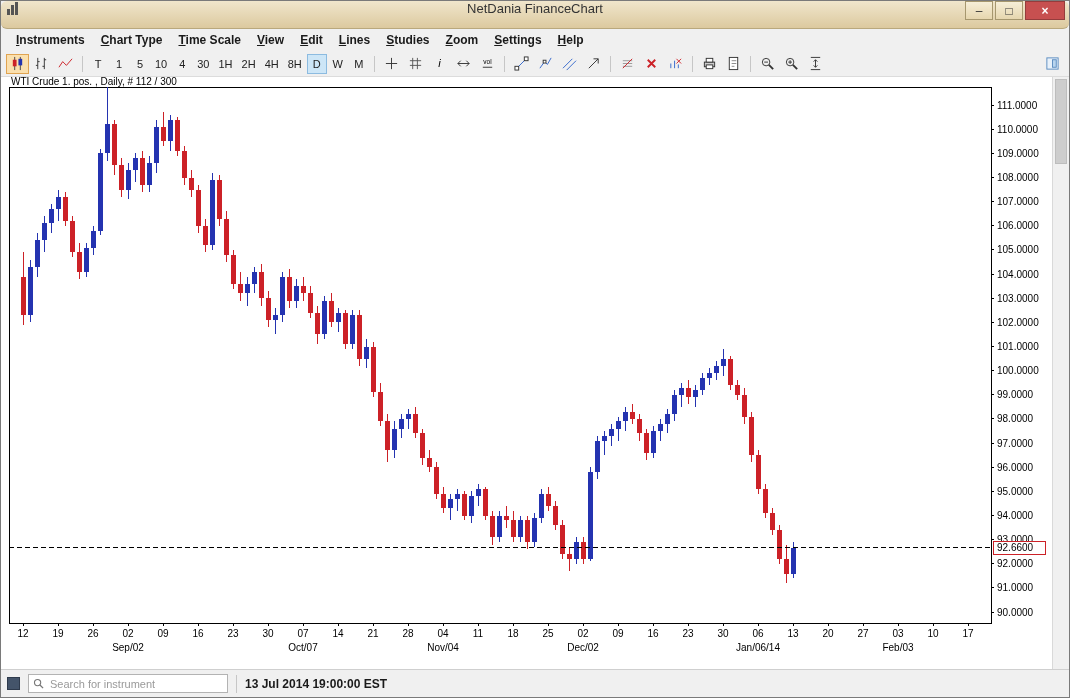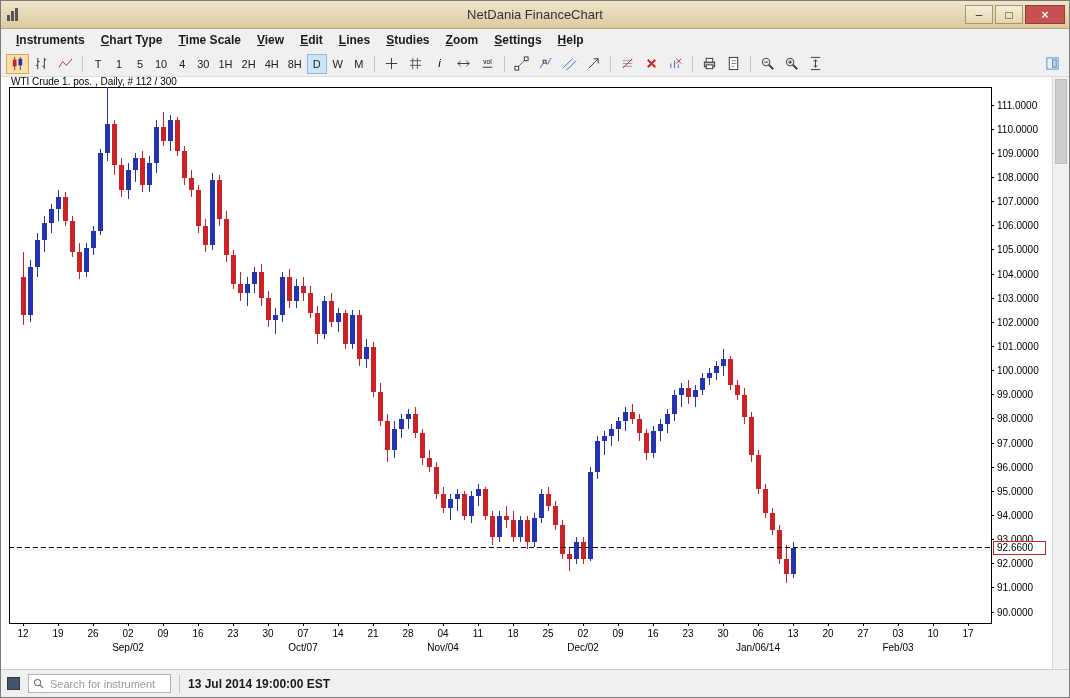--- a/index.html
+++ b/index.html
@@ -5,22 +5,22 @@
   html,body{margin:0;padding:0;background:#ddd;}
   *{box-sizing:border-box;}
   .window{
     width:1070px;height:698px;border:1px solid #7a7a7a;background:#f0f0f0;
     display:flex;flex-direction:column;font-family:"Liberation Sans",sans-serif;
     position:relative;overflow:hidden;
   }
   
   .titlebar{
     height:28px;flex:0 0 28px;background:linear-gradient(#f0e6cc,#dcc99f);
-    border-bottom:1px solid #b9a87d;display:flex;align-items:center;
-    padding:0 4px;position:relative;
+    border-bottom:1px solid #b9a87d;display:flex;
+    padding:0 4px;position:relative;border-radius:6px;
   }
   .app-icon{width:18px;height:16px;display:flex;align-items:flex-end;gap:1px;padding:2px;}
   .app-icon i{display:block;width:3px;background:#555;}
   .title-text{
     position:absolute;left:0;right:0;text-align:center;font-size:13px;color:#333;
     pointer-events:none;
   }
   .winbtns{margin-left:auto;display:flex;gap:2px;z-index:2;}
   .winbtn{
     width:28px;height:19px;display:flex;align-items:center;justify-content:center;
@@ -57,21 +57,21 @@
   svg text{font-family:"Liberation Sans",sans-serif;fill:#000;}
   .vscroll{flex:0 0 17px;background:#f0f0f0;border-left:1px solid #d9d9d9;position:relative;}
   .vthumb{position:absolute;top:2px;left:2px;width:12px;height:85px;background:#cdcdcd;border:1px solid #bdbdbd;}
   
   .statusbar{
     height:28px;flex:0 0 28px;background:#f0f0f0;border-top:1px solid #cfcfcf;
     display:flex;align-items:center;gap:8px;padding:0 6px;
   }
   .corner-ic{width:13px;height:13px;background:#44546a;border:1px solid #2e3a4c;flex:0 0 13px;}
   .searchbox{
-    width:143px;height:19px;background:#fff;border:1px solid #b3b3b3;display:flex;
+    width:200px;height:19px;background:#fff;border:1px solid #b3b3b3;display:flex;
     align-items:center;gap:4px;padding:0 4px;
   }
   .searchbox svg{width:11px;height:11px;flex:0 0 11px;}
   .searchbox input{
     border:none;outline:none;flex:1;font-size:11px;color:#444;min-width:0;background:transparent;
     font-family:"Liberation Sans",sans-serif;
   }
   .searchbox input::placeholder{color:#9a9a9a;}
   .ssep{width:1px;height:18px;background:#c6c6c6;}
   .timestamp{font-size:12px;font-weight:bold;color:#1a1a1a;white-space:nowrap;}

